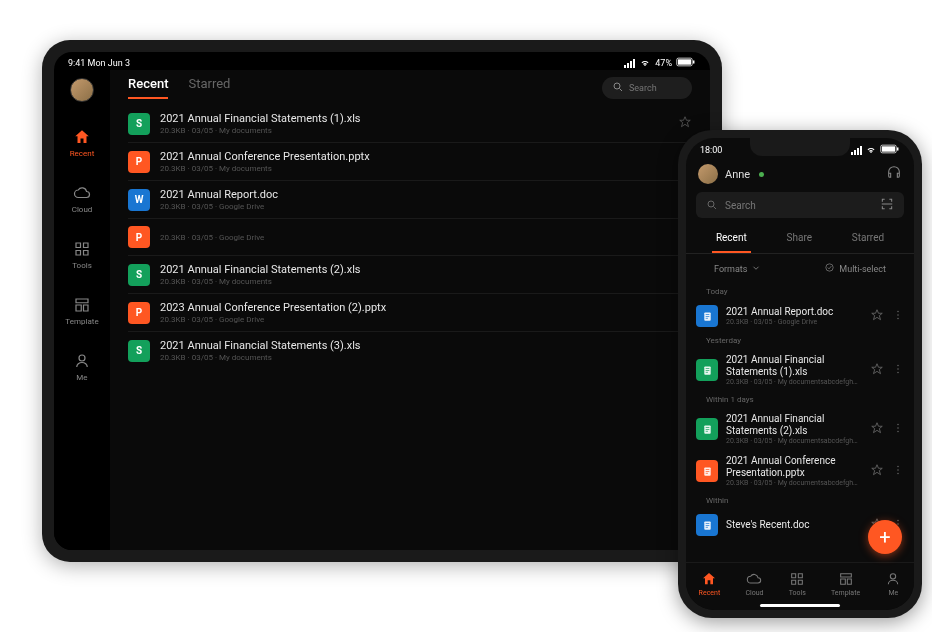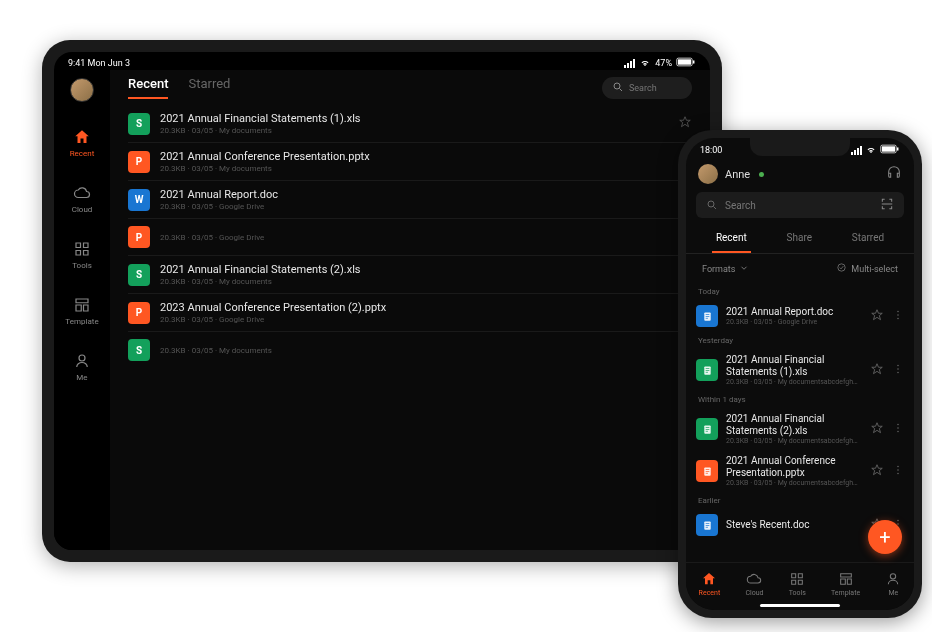--- a/index.html
+++ b/index.html
@@ -53,25 +53,25 @@
 .headphone { color:#888; }
 
 .p-search { margin:0 10px 8px; background:#1c1c1c; border-radius:6px; height:26px; display:flex; align-items:center; padding:0 10px; gap:7px; }
 .p-search input { background:none; border:none; color:#888; font-size:10px; flex:1; outline:none; }
 .scan-icon { color:#888; font-size:11px; }
 
 .p-tabs { display:flex; justify-content:space-around; padding:0 10px; border-bottom:1px solid #222; }
 .p-tab { color:#777; font-size:10px; padding:6px 4px 8px; cursor:pointer; }
 .p-tab.active { color:#fff; border-bottom:2px solid #ff5722; }
 
-.p-toolbar { display:flex; justify-content:space-between; align-items:center; padding:8px 16px; color:#888; font-size:9px; }
+.p-toolbar { display:flex; justify-content:space-between; align-items:center; padding:8px 28px; color:#888; font-size:9px; }
 .p-tb-left, .p-tb-right { display:flex; align-items:center; gap:4px; cursor:pointer; }
 
 .p-list { flex:1; overflow:hidden; padding:0 10px; }
-.p-section { color:#666; font-size:8px; margin:4px 0 4px 2px; }
+.p-section { color:#666; font-size:8px; margin:4px 0 4px 10px; }
 .p-row { display:flex; align-items:center; gap:8px; padding:5px 0; }
 .p-file-icon { width:22px; height:22px; border-radius:4px; display:flex; align-items:center; justify-content:center; flex-shrink:0; }
 .p-file-icon.doc { background:#1976d2; }
 .p-file-icon.xls { background:#13a05b; }
 .p-file-icon.pptx { background:#ff5722; }
 .p-file-icon svg { width:11px; height:11px; fill:#fff; }
 .p-row-text { flex:1; min-width:0; }
 .p-row-name { color:#e8e8e8; font-size:10px; line-height:1.2; }
 .p-row-meta { color:#555; font-size:7px; white-space:nowrap; overflow:hidden; text-overflow:ellipsis; }
 .p-row-actions { display:flex; align-items:center; gap:8px; color:#666; font-size:11px; flex-shrink:0; }
@@ -229,20 +229,21 @@
                 <div class="t-row-name">2023 Annual Conference Presentation (2).pptx</div>
                 <div class="t-row-meta">20.3KB · 03/05 · Google Drive</div>
               </div>
   <span class="t-star"><svg viewBox="0 0 24 24" width="14" height="14">
                   <path fill="none" stroke="currentColor" stroke-width="1.5" d="M12 3l2.5 6H21l-5 4 2 7-6-4-6 4 2-7-5-4h6.5z"></path>
                 </svg></span>
             </div>
             <div class="t-row">
               <div class="file-icon xls">S</div>
   <div class="t-row-text">
+                <div class="t-row-name">2021 Annual Financial Statements (3).xls</div>
                 <div class="t-row-meta">20.3KB · 03/05 · My documents</div>
               </div>
   <span class="t-star"><svg viewBox="0 0 24 24" width="14" height="14">
                   <path fill="none" stroke="currentColor" stroke-width="1.5" d="M12 3l2.5 6H21l-5 4 2 7-6-4-6 4 2-7-5-4h6.5z"></path>
                 </svg></span>
             </div>
           </div>
       </div>
     </div>
   </div>
@@ -403,21 +404,21 @@
             <span><svg viewBox="0 0 24 24" width="14" height="14">
                 <path fill="none" stroke="currentColor" stroke-width="1.5" d="M12 3l2.5 6H21l-5 4 2 7-6-4-6 4 2-7-5-4h6.5z"></path>
               </svg></span>
             <span><svg viewBox="0 0 24 24" width="12" height="12">
                 <circle cx="12" cy="5" r="1.5" fill="currentColor"></circle>
                 <circle cx="12" cy="12" r="1.5" fill="currentColor"></circle>
                 <circle cx="12" cy="19" r="1.5" fill="currentColor"></circle>
               </svg></span>
           </div>
         </div>
-        <div class="p-section">Earlier</div>
+        <div class="p-section">Within</div>
         <div class="p-row">
           <div class="p-file-icon doc">
             <svg viewBox="0 0 24 24">
               <rect x="5" y="3" width="14" height="18" rx="2" fill="rgba(255,255,255,0.9)"></rect>
               <rect x="8" y="7" width="8" height="1.5" fill="#1976d2"></rect>
               <rect x="8" y="11" width="8" height="1.5" fill="#1976d2"></rect>
               <rect x="8" y="15" width="5" height="1.5" fill="#1976d2"></rect>
             </svg>
           </div>
     <div class="p-row-text">

